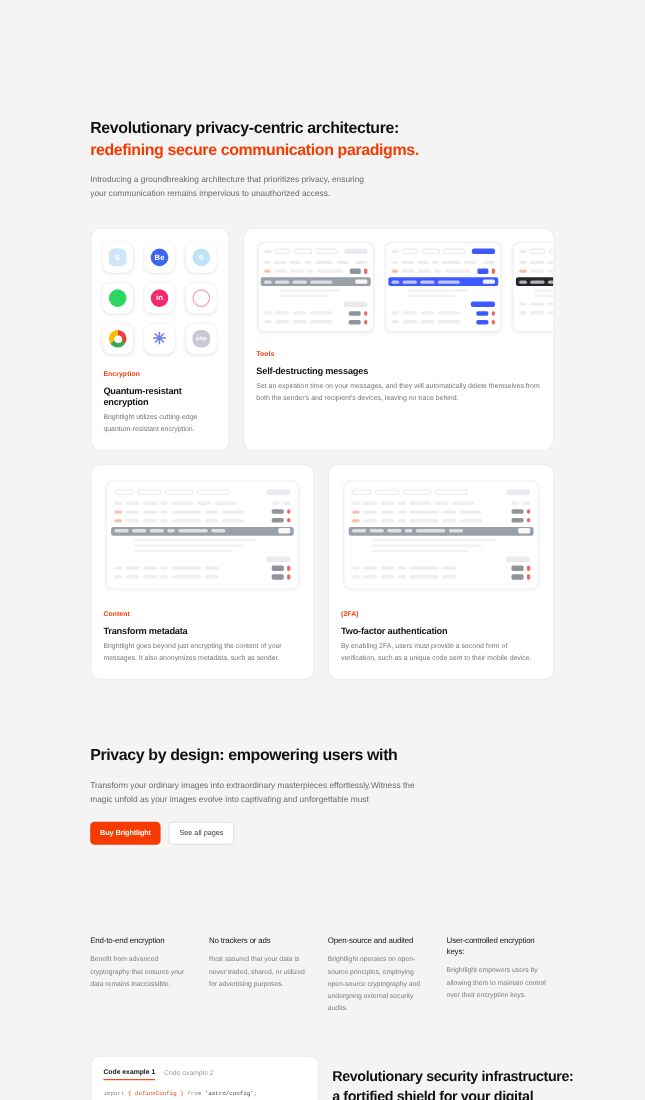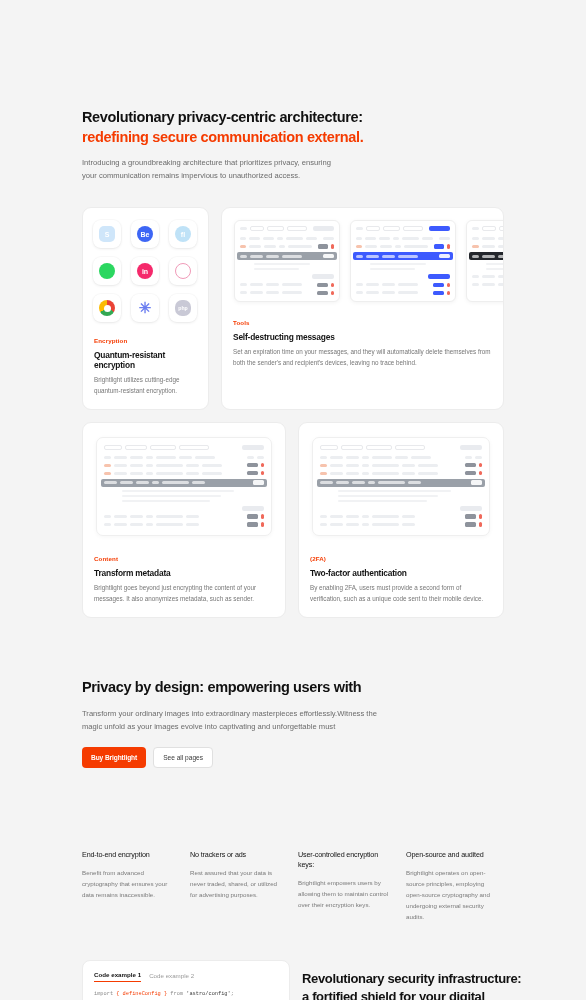--- a/index.html
+++ b/index.html
@@ -126,21 +126,21 @@
   .sec3-head { position:absolute; left:302px; top:970px; width:270px; }
   .sec3-head .h-line1 { font-size:13px; }
 </style>
 </head>
 <body>
 
 <div class="page">
 
   <div class="sec1-head">
     <div class="h-line1">Revolutionary privacy-centric architecture:</div>
-    <div class="h-line2">redefining secure communication external.</div>
+    <div class="h-line2">redefining secure communication paradigms.</div>
     <div class="h-sub">Introducing a groundbreaking architecture that prioritizes privacy, ensuring your communication remains impervious to unauthorized access.</div>
   </div>
 
   <div class="cards">
 
     <div class="row">
 
       <div class="card c1">
         <div class="icon-art">
           <div class="tile">
@@ -563,26 +563,26 @@
   <div class="features">
     <div class="feat">
       <div class="feat-title">End-to-end encryption</div>
       <div class="feat-desc">Benefit from advanced cryptography that ensures your data remains inaccessible.</div>
     </div>
     <div class="feat">
       <div class="feat-title">No trackers or ads</div>
       <div class="feat-desc">Rest assured that your data is never traded, shared, or utilized for advertising purposes.</div>
     </div>
     <div class="feat">
+      <div class="feat-title">Open-source and audited</div>
+      <div class="feat-desc">Brightlight operates on open-source principles, employing open-source cryptography and undergoing external security audits.</div>
+    </div>
+    <div class="feat">
       <div class="feat-title">User-controlled encryption keys:</div>
       <div class="feat-desc">Brightlight empowers users by allowing them to maintain control over their encryption keys.</div>
-    </div>
-    <div class="feat">
-      <div class="feat-title">Open-source and audited</div>
-      <div class="feat-desc">Brightlight operates on open-source principles, employing open-source cryptography and undergoing external security audits.</div>
     </div>
   </div>
 
   <div class="code-card">
     <div class="code-tabs">
       <div class="code-tab active">Code example 1</div>
       <div class="code-tab">Code example 2</div>
     </div>
     <div class="code-body"><span class="k-kw">import </span><span class="k-br">{ defineConfig }</span><span class="k-kw"> from </span><span class="k-str">'astro/config'</span><span class="k-kw">;</span>
 </div>

